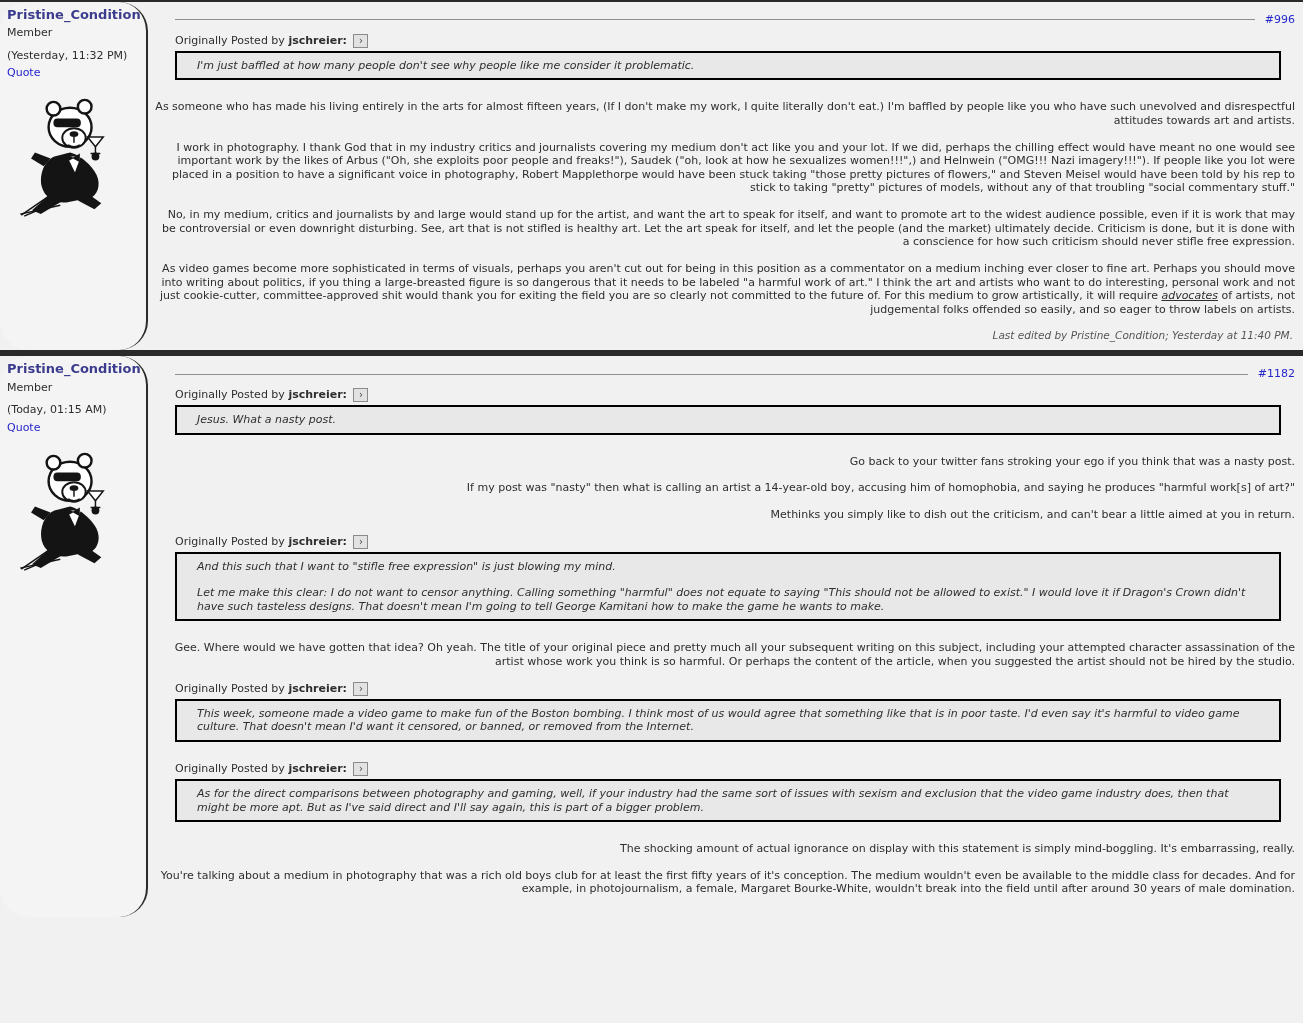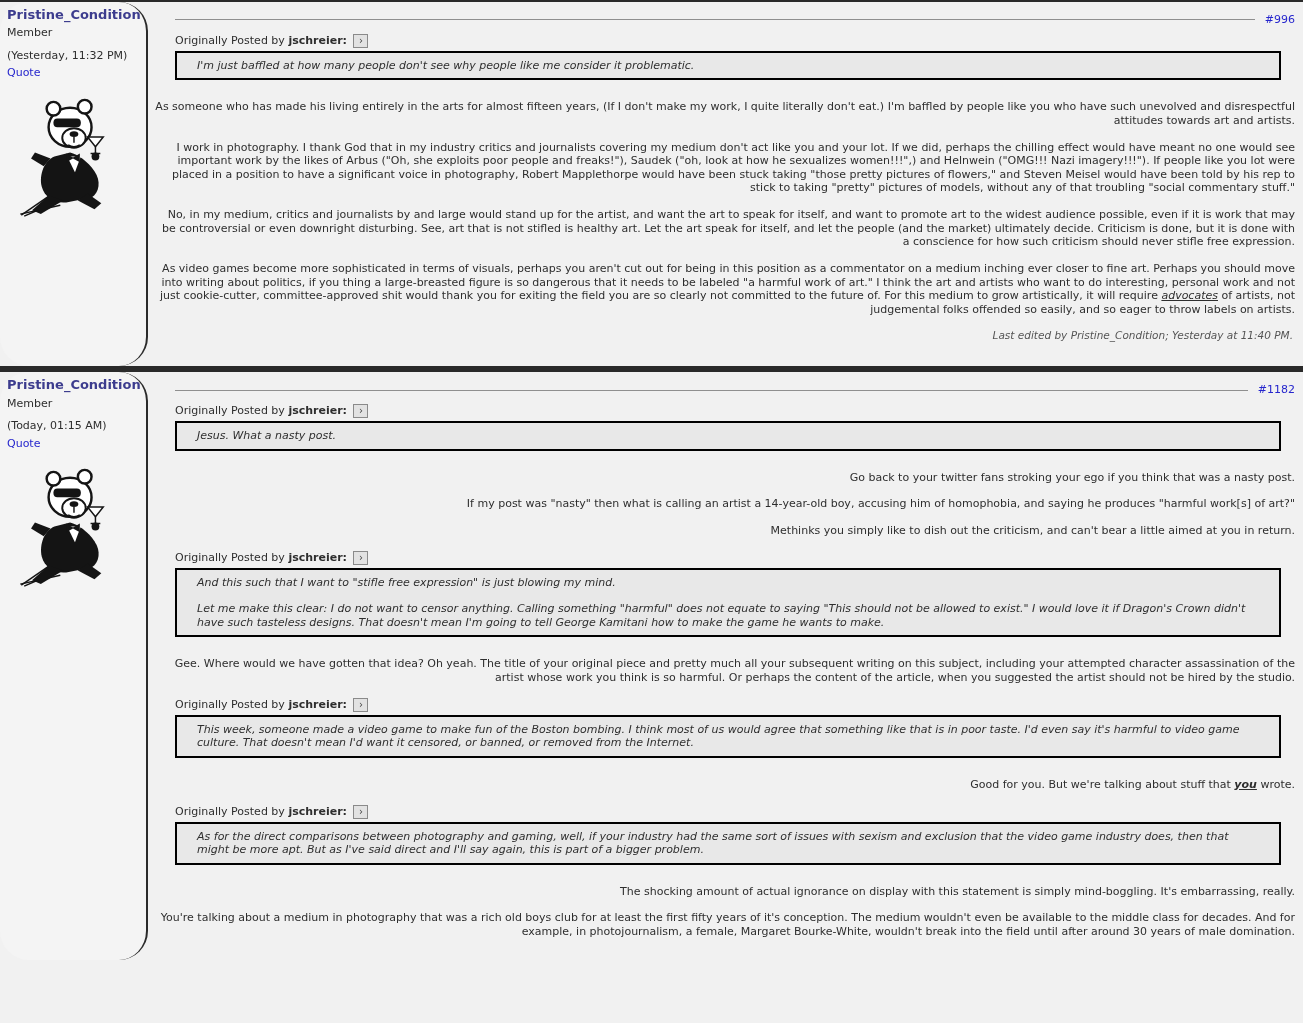--- a/index.html
+++ b/index.html
@@ -37,21 +37,21 @@
     text-align:center;line-height:11px;font-size:10px;color:#444;
     vertical-align:middle;cursor:pointer;
   }
   .quote-box{border:2px solid #000000;background:#e8e8e8;padding:6px 20px;font-style:italic;}
   .quote-box p{margin:0 0 13px;}
   .quote-box p:last-child{margin-bottom:0;}
   .content-col > p{margin:0 0 13px;text-align:right;}
   .b{font-weight:normal;}
   .u-it{font-style:italic;text-decoration:underline;}
   .bu{font-weight:bold;font-style:italic;text-decoration:underline;}
-  .lastedit{text-align:right;color:#555;font-style:italic;font-size:10.5px;margin:2px 2px 16px 0;}
+  .lastedit{text-align:right;color:#555;font-style:italic;font-size:10.5px;margin:2px 2px 0 0;}
 </style>
 </head>
 <body>
 
 <div class="post first">
   <div class="user-col">
     <a class="username">Pristine_Condition</a>
     <div class="user-title">Member</div>
     <div class="user-time">(Yesterday, 11:32 PM)</div>
     <a class="quote-link">Quote</a>
@@ -178,21 +178,20 @@
       <div class="quote-head">
         <span>Originally Posted by</span>
         <b>jschreier:</b>
         <span class="viewpost"><span>›</span></span>
       </div>
       <div class="quote-box">
         <p>This week, someone made a video game to make fun of the Boston bombing. I think most of us would agree that something like that is in poor taste. I'd even say it's harmful to video game culture. That doesn't mean I'd want it censored, or banned, or removed from the Internet.</p>
       </div>
     </div>
 
-    <p><span>Good for you. But we're talking about stuff that </span><span class="bu">you</span><span> wrote.</span></p>
 
     <div class="quote-wrap">
       <div class="quote-head">
         <span>Originally Posted by</span>
         <b>jschreier:</b>
         <span class="viewpost"><span>›</span></span>
       </div>
       <div class="quote-box">
         <p><span class="b">As for the direct comparisons between photography and gaming, well, if your industry had the same sort of issues with sexism and exclusion that the video game industry does, then that might be more apt.</span><span> But as I've said direct and I'll say again, this is part of a bigger problem.</span></p>
       </div>

